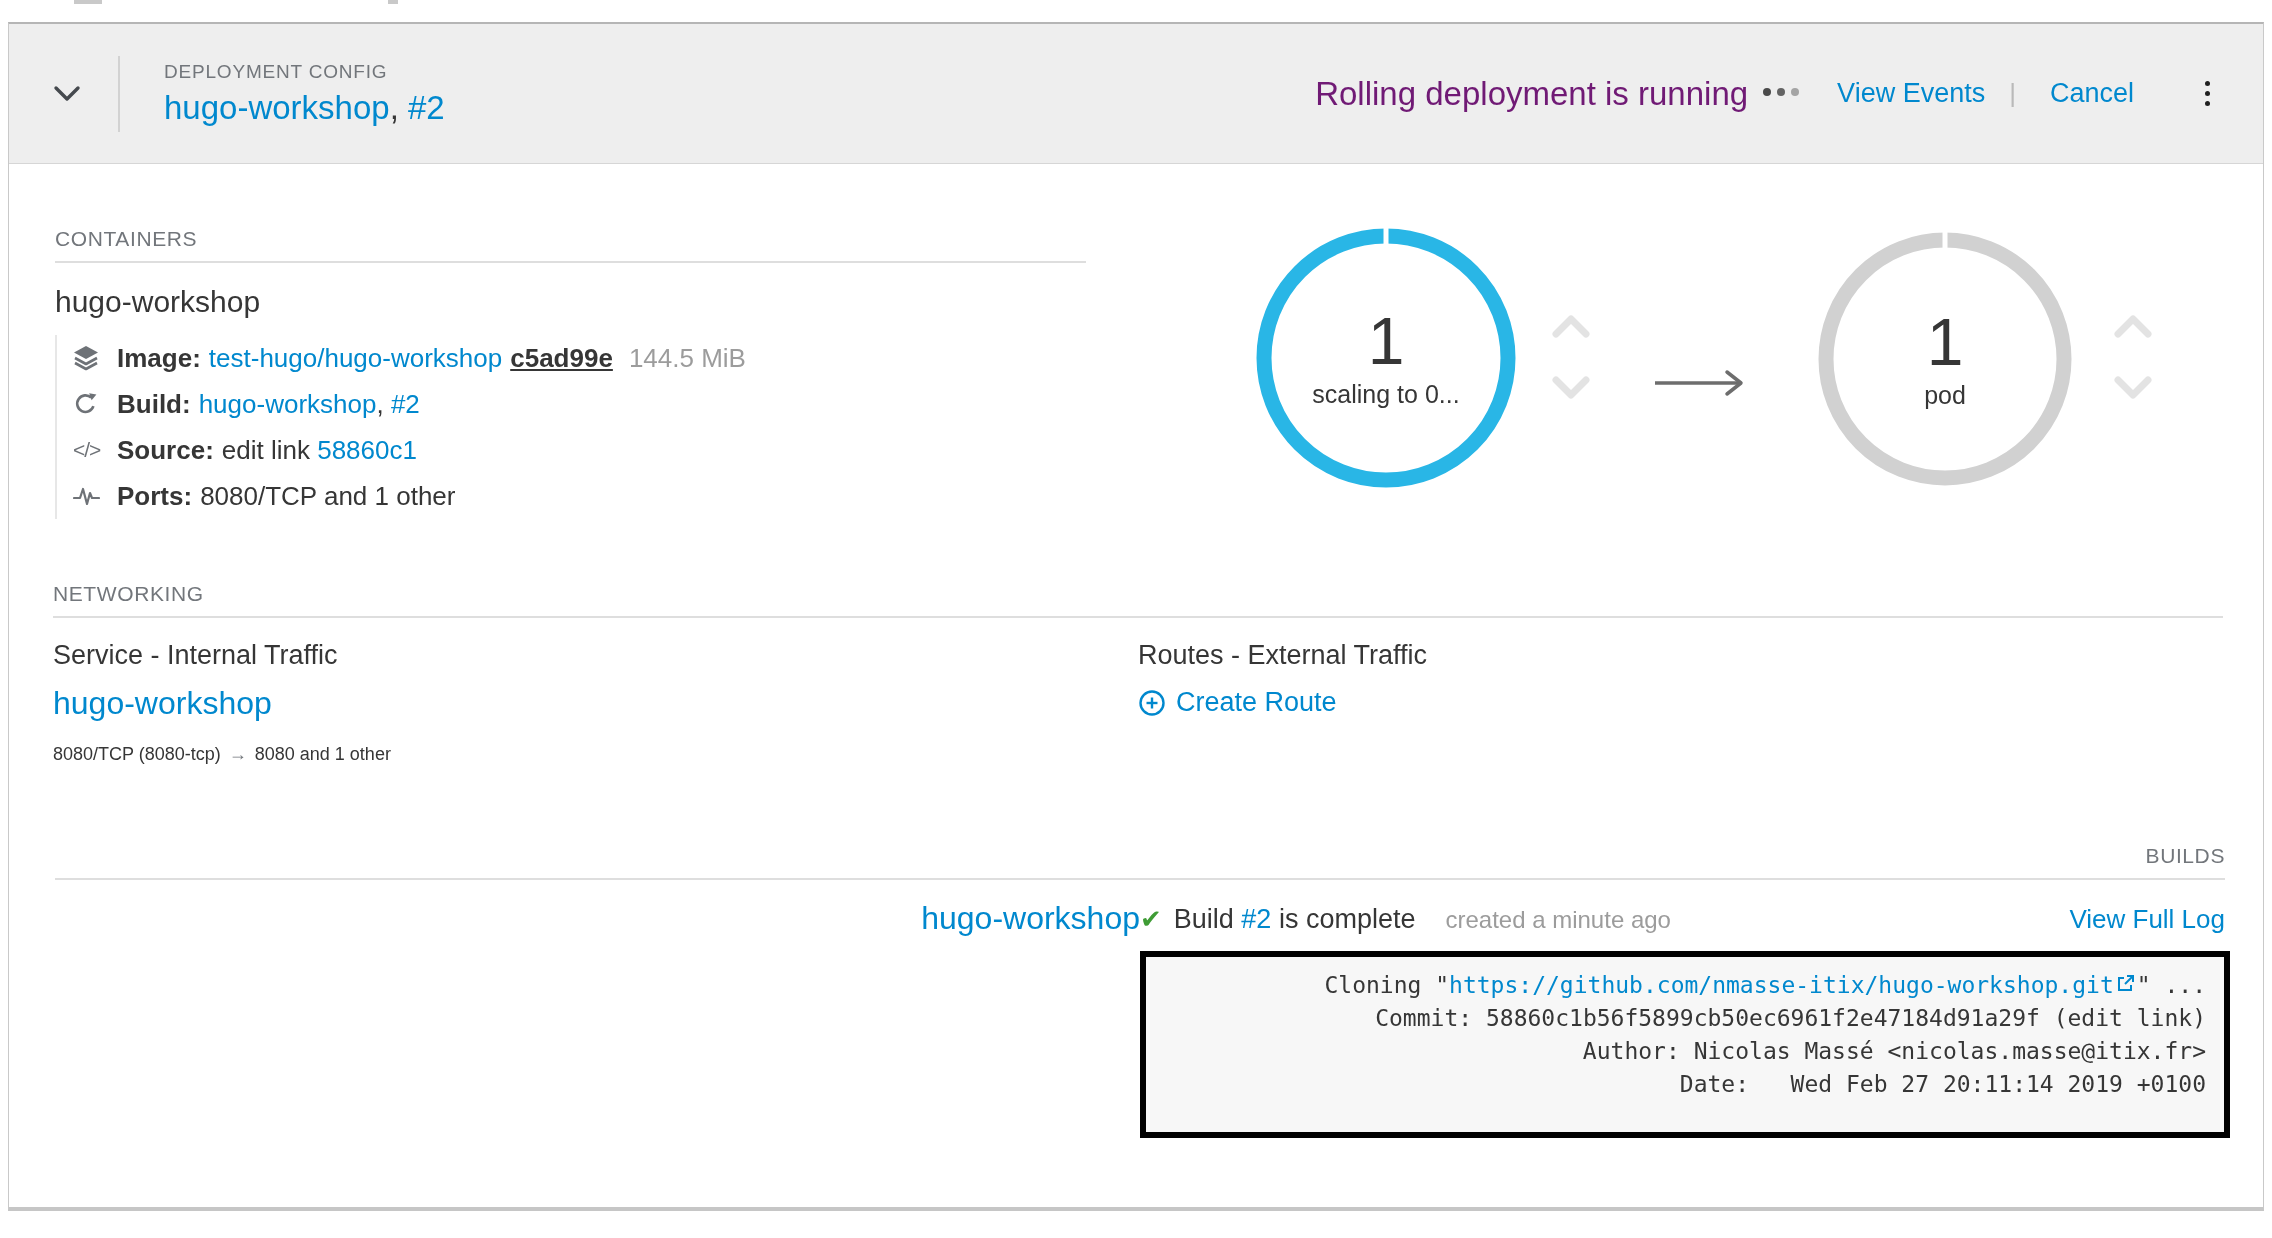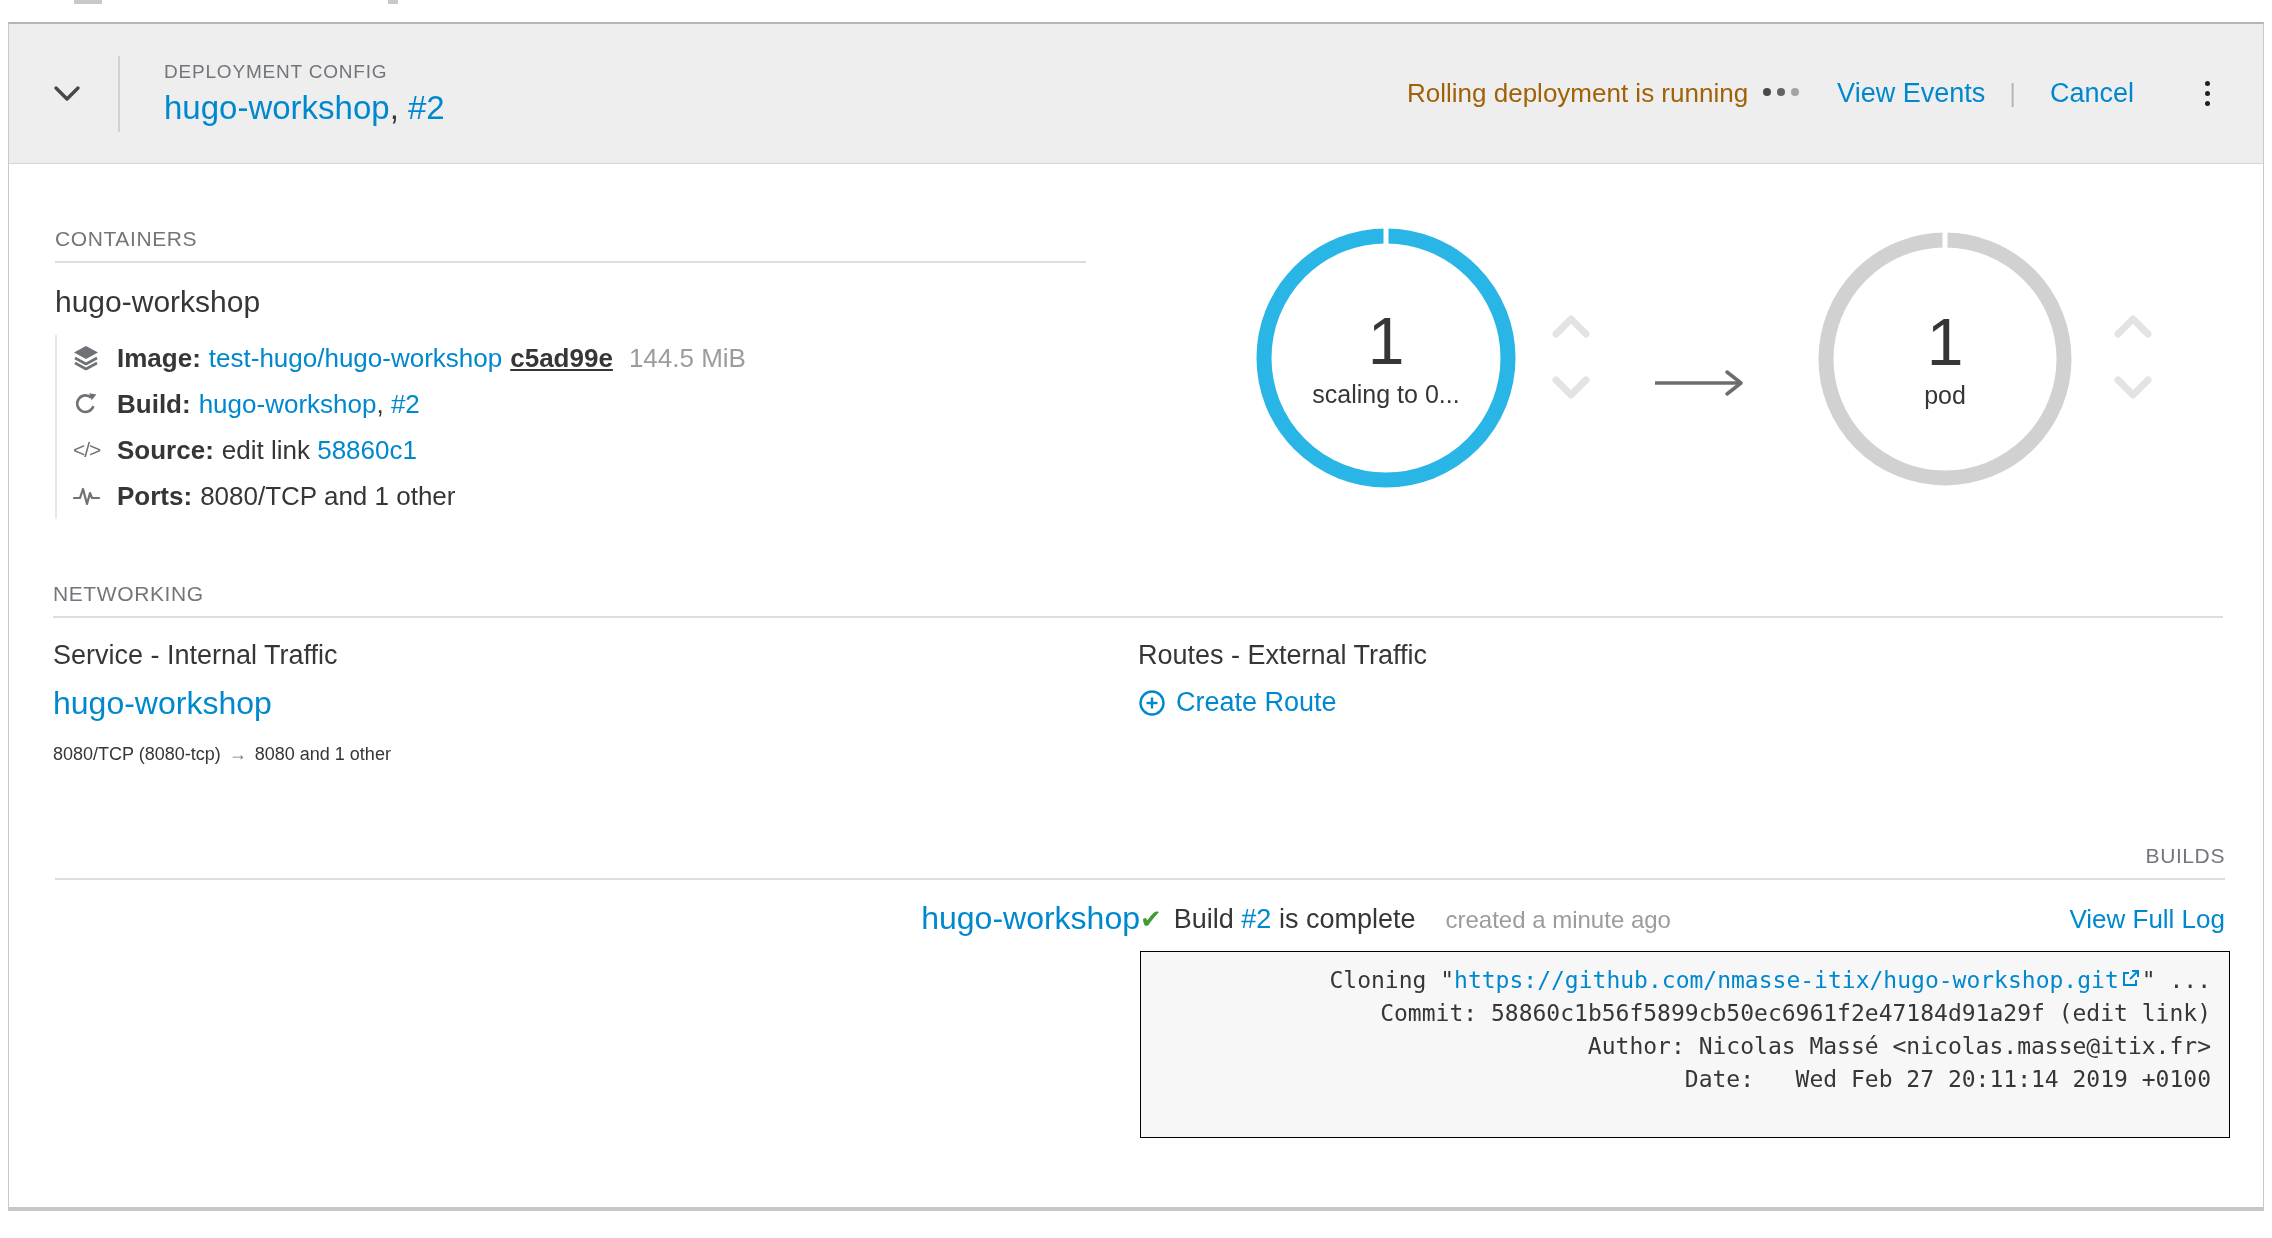--- a/index.html
+++ b/index.html
@@ -18,21 +18,21 @@
           border:1px solid #c9c9c9; border-top:2px solid #b5b5b5; border-bottom:4px solid #c6c6c6; }
 
   
   .card-header { height:140px; background:#eeeeee; border-bottom:1px solid #d6d6d6; display:flex; align-items:center; padding:0 41px; }
   .collapse-btn { width:34px; height:28px; display:flex; align-items:center; justify-content:center; cursor:pointer; }
   .header-divider { width:2px; height:76px; background:#d2d2d2; margin:0 44px 0 34px; }
   .kind-label { font-size:19px; color:#72767b; letter-spacing:.8px; margin-bottom:6px; }
   .header-title { font-size:33px; }
   .header-title .sep { color:#363636; white-space:pre; }
   .header-right { margin-left:auto; display:flex; align-items:center; }
-  .status-text { font-size:26px; color:#a16207; }
+  .status-text { font-size:33px; color:#701a75; }
   .running-dots { display:inline-flex; align-items:flex-end; margin-left:9px; margin-right:4px; }
   .running-dots i { width:8px; height:8px; border-radius:50%; background:#4a4a4a; margin-left:6px; margin-bottom:3px; }
   .running-dots i:nth-child(2){ opacity:.85; } .running-dots i:nth-child(3){ opacity:.45; }
   .header-link { font-size:27px; margin-left:34px; }
   .header-pipe { color:#b9b9b9; font-size:26px; margin-left:24px; }
   .kebab { margin-left:58px; width:30px; height:34px; display:flex; flex-direction:column; align-items:center; justify-content:center; cursor:pointer; }
   .kebab i { width:5px; height:5px; border-radius:50%; background:#202020; margin:2.5px 0; }
 
   
   .card-body { position:relative; width:100%; height:1046px; }
@@ -74,21 +74,21 @@
 
   
   .builds-section { position:absolute; left:46px; top:680px; width:2170px;text-align:right; }
   .builds-cols { display:flex; margin-top:2px; }
   .builds-left { width:1085px; padding-top:18px; }
   .builds-right { width:1085px; }
   .build-status-row { display:flex; align-items:center; margin-top:22px; font-size:27px; }
   .check-icon { color:#3f9c35; font-size:26px; margin-right:12px; }
   .status-created { font-size:24px; color:#9c9c9c; margin-left:30px; }
   .view-log { margin-left:auto; font-size:26px; }
-  .log-box { margin-top:16px; width:1090px; height:187px; background:#f7f7f7; border:1px solid #000000;
+  .log-box { margin-top:16px; width:1090px; height:187px; background:#f7f7f7; border:6px solid #000000;
              font-family:"DejaVu Sans Mono","Liberation Mono",monospace; font-size:23px; line-height:33px;
              padding:12px 18px; color:#363636; overflow:hidden; }
   .log-line { white-space:pre; }
   .log-link { color:#0088ce; }
   .ext-icon { display:inline-block; vertical-align:baseline; margin:0 2px; }
 </style>
 </head>
 <body>
 
 <div class="top-frag frag-a"></div>

